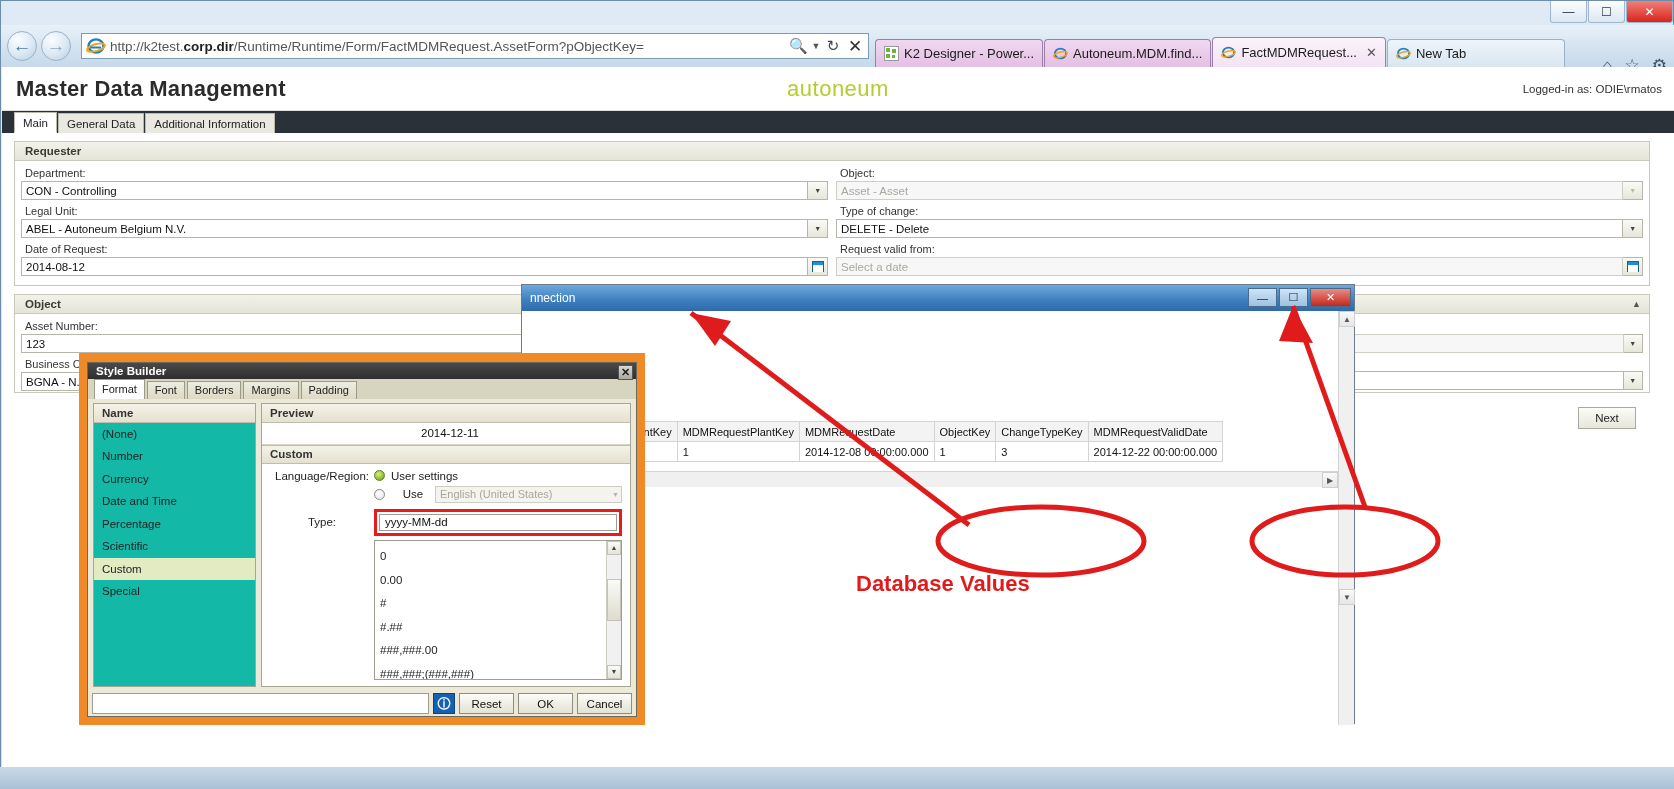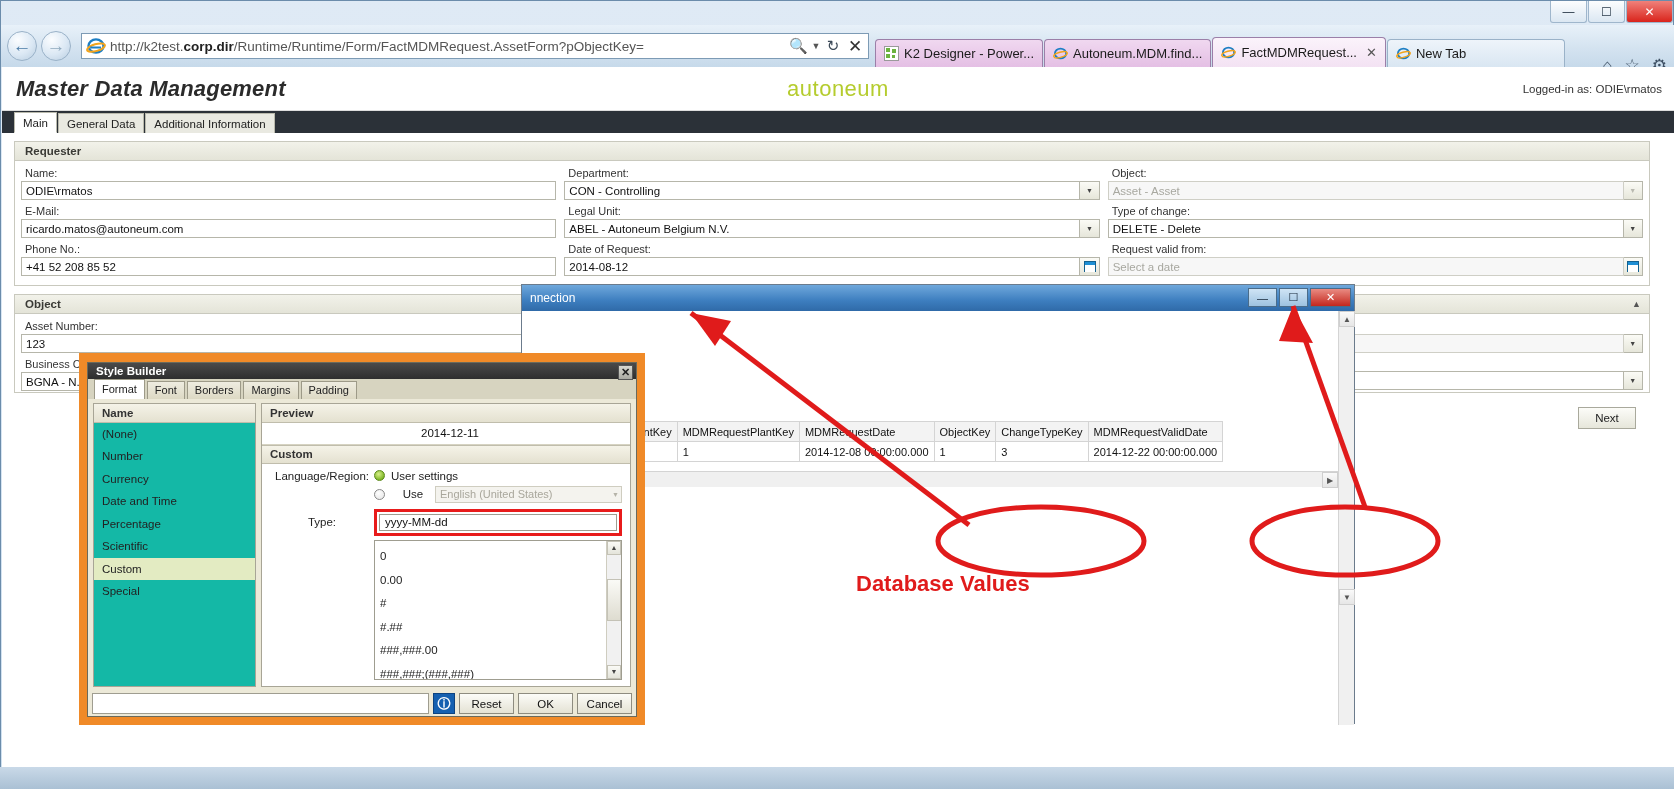--- a/index.html
+++ b/index.html
@@ -105,21 +105,21 @@
 
   
   .page {
     position:absolute; left:1px; top:66px; width:1672px; height:722px;
     background:#ffffff; overflow:hidden;
   }
   .app-header {
     height: 44px; background:#ffffff; border-bottom:1px solid #ddd;
     display:flex; align-items:center; position:relative;
   }
-  .app-title { font-size:22px; font-weight:bold; color:#2b2b2b; margin-left:14px; letter-spacing:.2px;font-style:italic;}
+  .app-title { font-size:22px; font-weight:bold; color:#2b2b2b; margin-left:14px; letter-spacing:.2px;}
   .brand {
     position:absolute; left:50%; transform:translateX(-50%);
     font-size:22px; color:#b5cc2e; letter-spacing:.5px;
   }
   .loggedin { position:absolute; right:12px; font-size:11.5px; color:#333; }
   .tabstrip {
     height:22px; background:#2b3138; display:flex; align-items:flex-end; padding-left:12px;
   }
   .ftab {
     height:20px; padding:0 8px; font-size:11.5px; color:#222;
@@ -430,34 +430,20 @@
 
       <div class="form-area">
 
         <div class="panel">
           <div class="panel-head">
             <span>Requester</span>
           </div>
           <div class="panel-body">
             <div class="row">
 
-              <div class="col">
-                <div class="fld">
-                  <span class="lbl">Name:</span>
-                  <div class="inp">ODIE\rmatos</div>
-                </div>
-                <div class="fld">
-                  <span class="lbl">E-Mail:</span>
-                  <div class="inp">ricardo.matos@autoneum.com</div>
-                </div>
-                <div class="fld">
-                  <span class="lbl">Phone No.:</span>
-                  <div class="inp">+41 52 208 85 52</div>
-                </div>
-              </div>
 
               <div class="col">
                 <div class="fld">
                   <span class="lbl">Department:</span>
                   <div class="inp-wrap">
                     <div class="inp">CON - Controlling</div>
                     <div class="dd-btn">▼</div>
                   </div>
                 </div>
                 <div class="fld">

